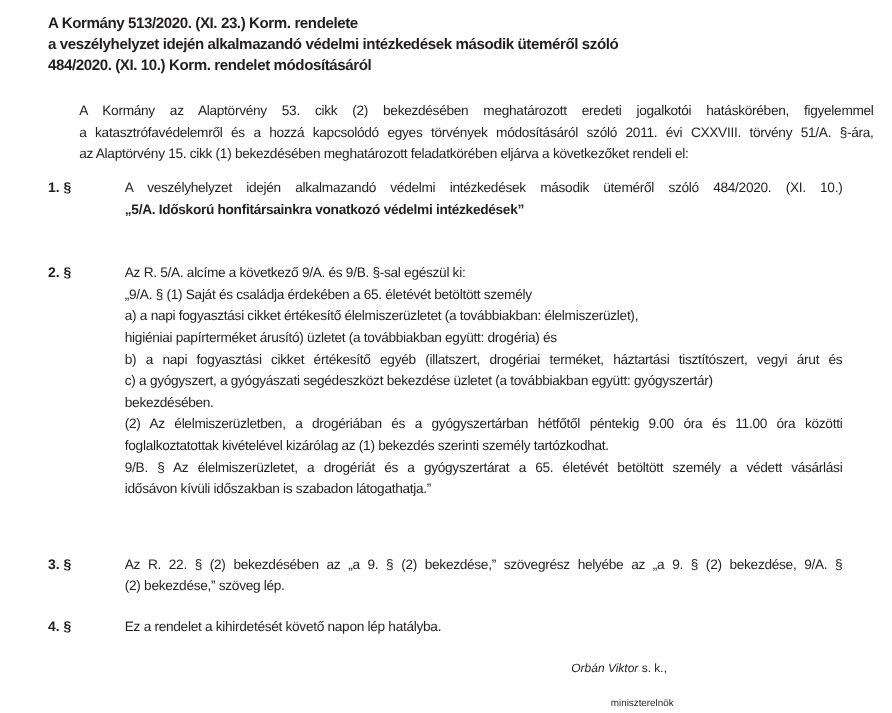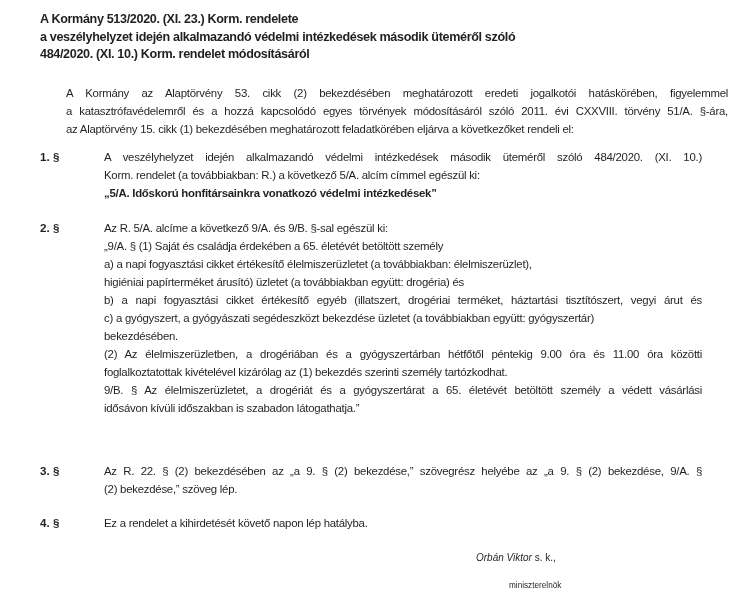--- a/index.html
+++ b/index.html
@@ -57,21 +57,20 @@
   <div class="preamble">
     <span class="line just">A Kormány az Alaptörvény 53. cikk (2) bekezdésében meghatározott eredeti jogalkotói hatáskörében, figyelemmel</span>
     <span class="line just">a katasztrófavédelemről és a hozzá kapcsolódó egyes törvények módosításáról szóló 2011. évi CXXVIII. törvény 51/A. §-ára,</span>
     <span class="line">az Alaptörvény 15. cikk (1) bekezdésében meghatározott feladatkörében eljárva a következőket rendeli el:</span>
   </div>
 
   <div class="section" style="top:148px;">
     <div class="sec-num">1. §</div>
     <div class="sec-body">
       <span class="line just">A veszélyhelyzet idején alkalmazandó védelmi intézkedések második üteméről szóló 484/2020. (XI. 10.)</span>
-      <span class="line">Korm. rendelet (a továbbiakban: R.) a következő 5/A. alcím címmel egészül ki:</span>
       <span class="line bold">„5/A. Időskorú honfitársainkra vonatkozó védelmi intézkedések”</span>
     </div>
   </div>
 
   <div class="section" style="top:219px;">
     <div class="sec-num">2. §</div>
     <div class="sec-body">
       <span class="line">Az R. 5/A. alcíme a következő 9/A. és 9/B. §-sal egészül ki:</span>
       <span class="line">„9/A. § (1) Saját és családja érdekében a 65. életévét betöltött személy</span>
       <span class="line">a) a napi fogyasztási cikket értékesítő élelmiszerüzletet (a továbbiakban: élelmiszerüzlet),</span>

